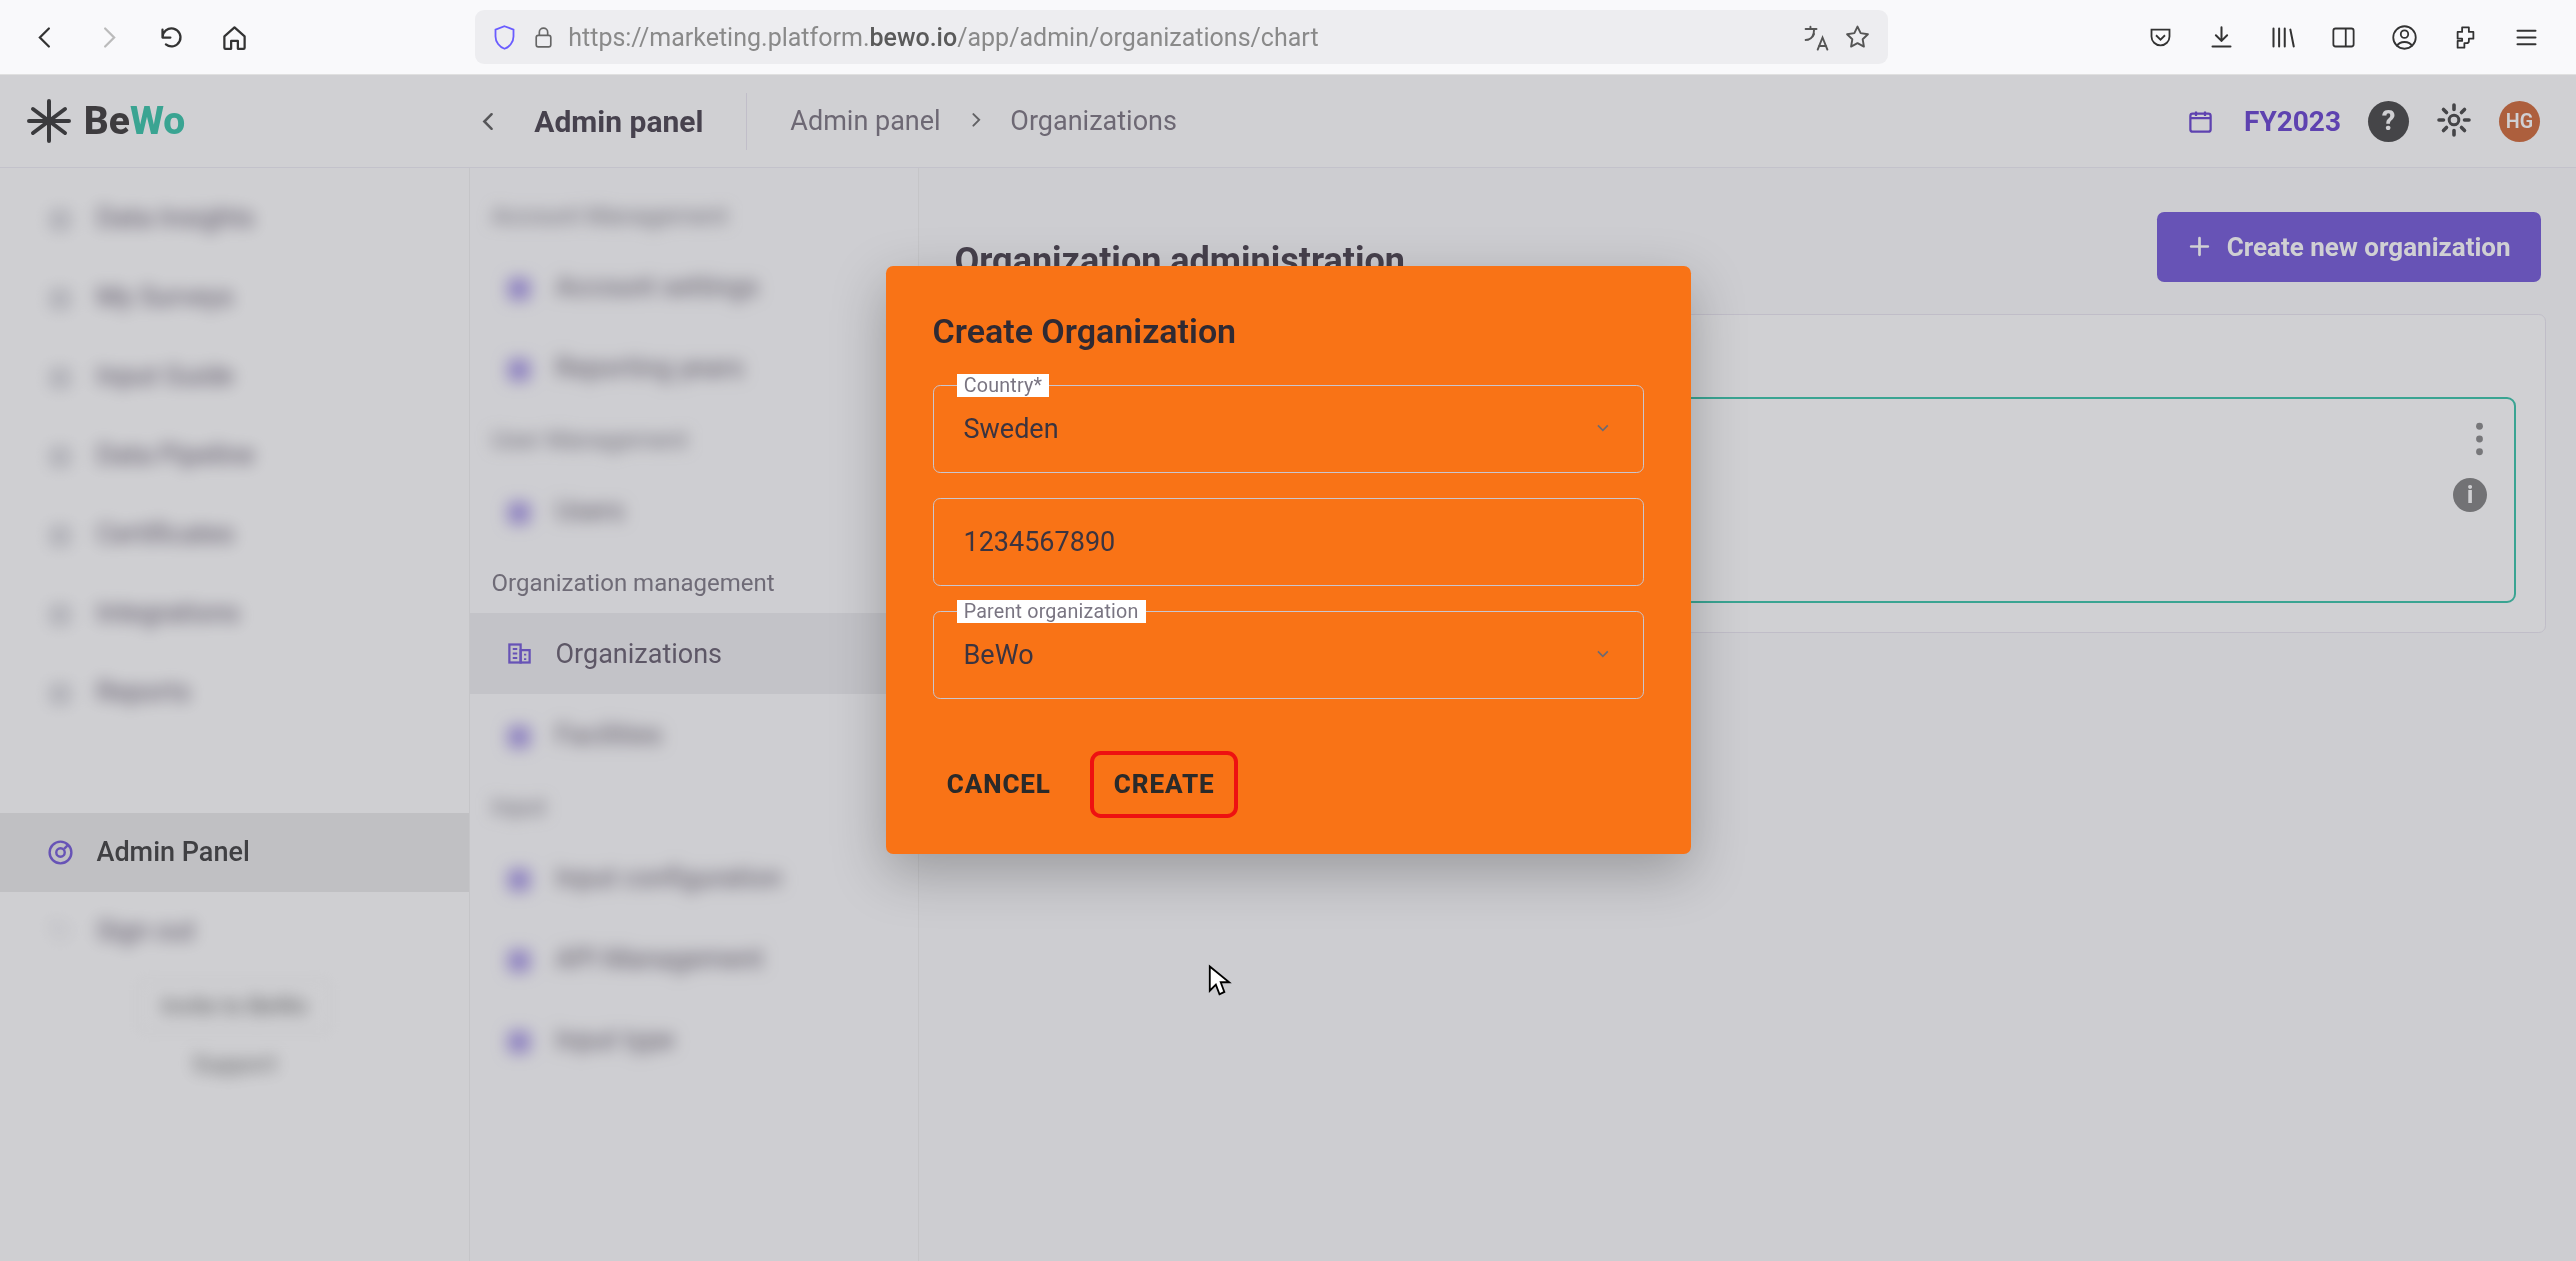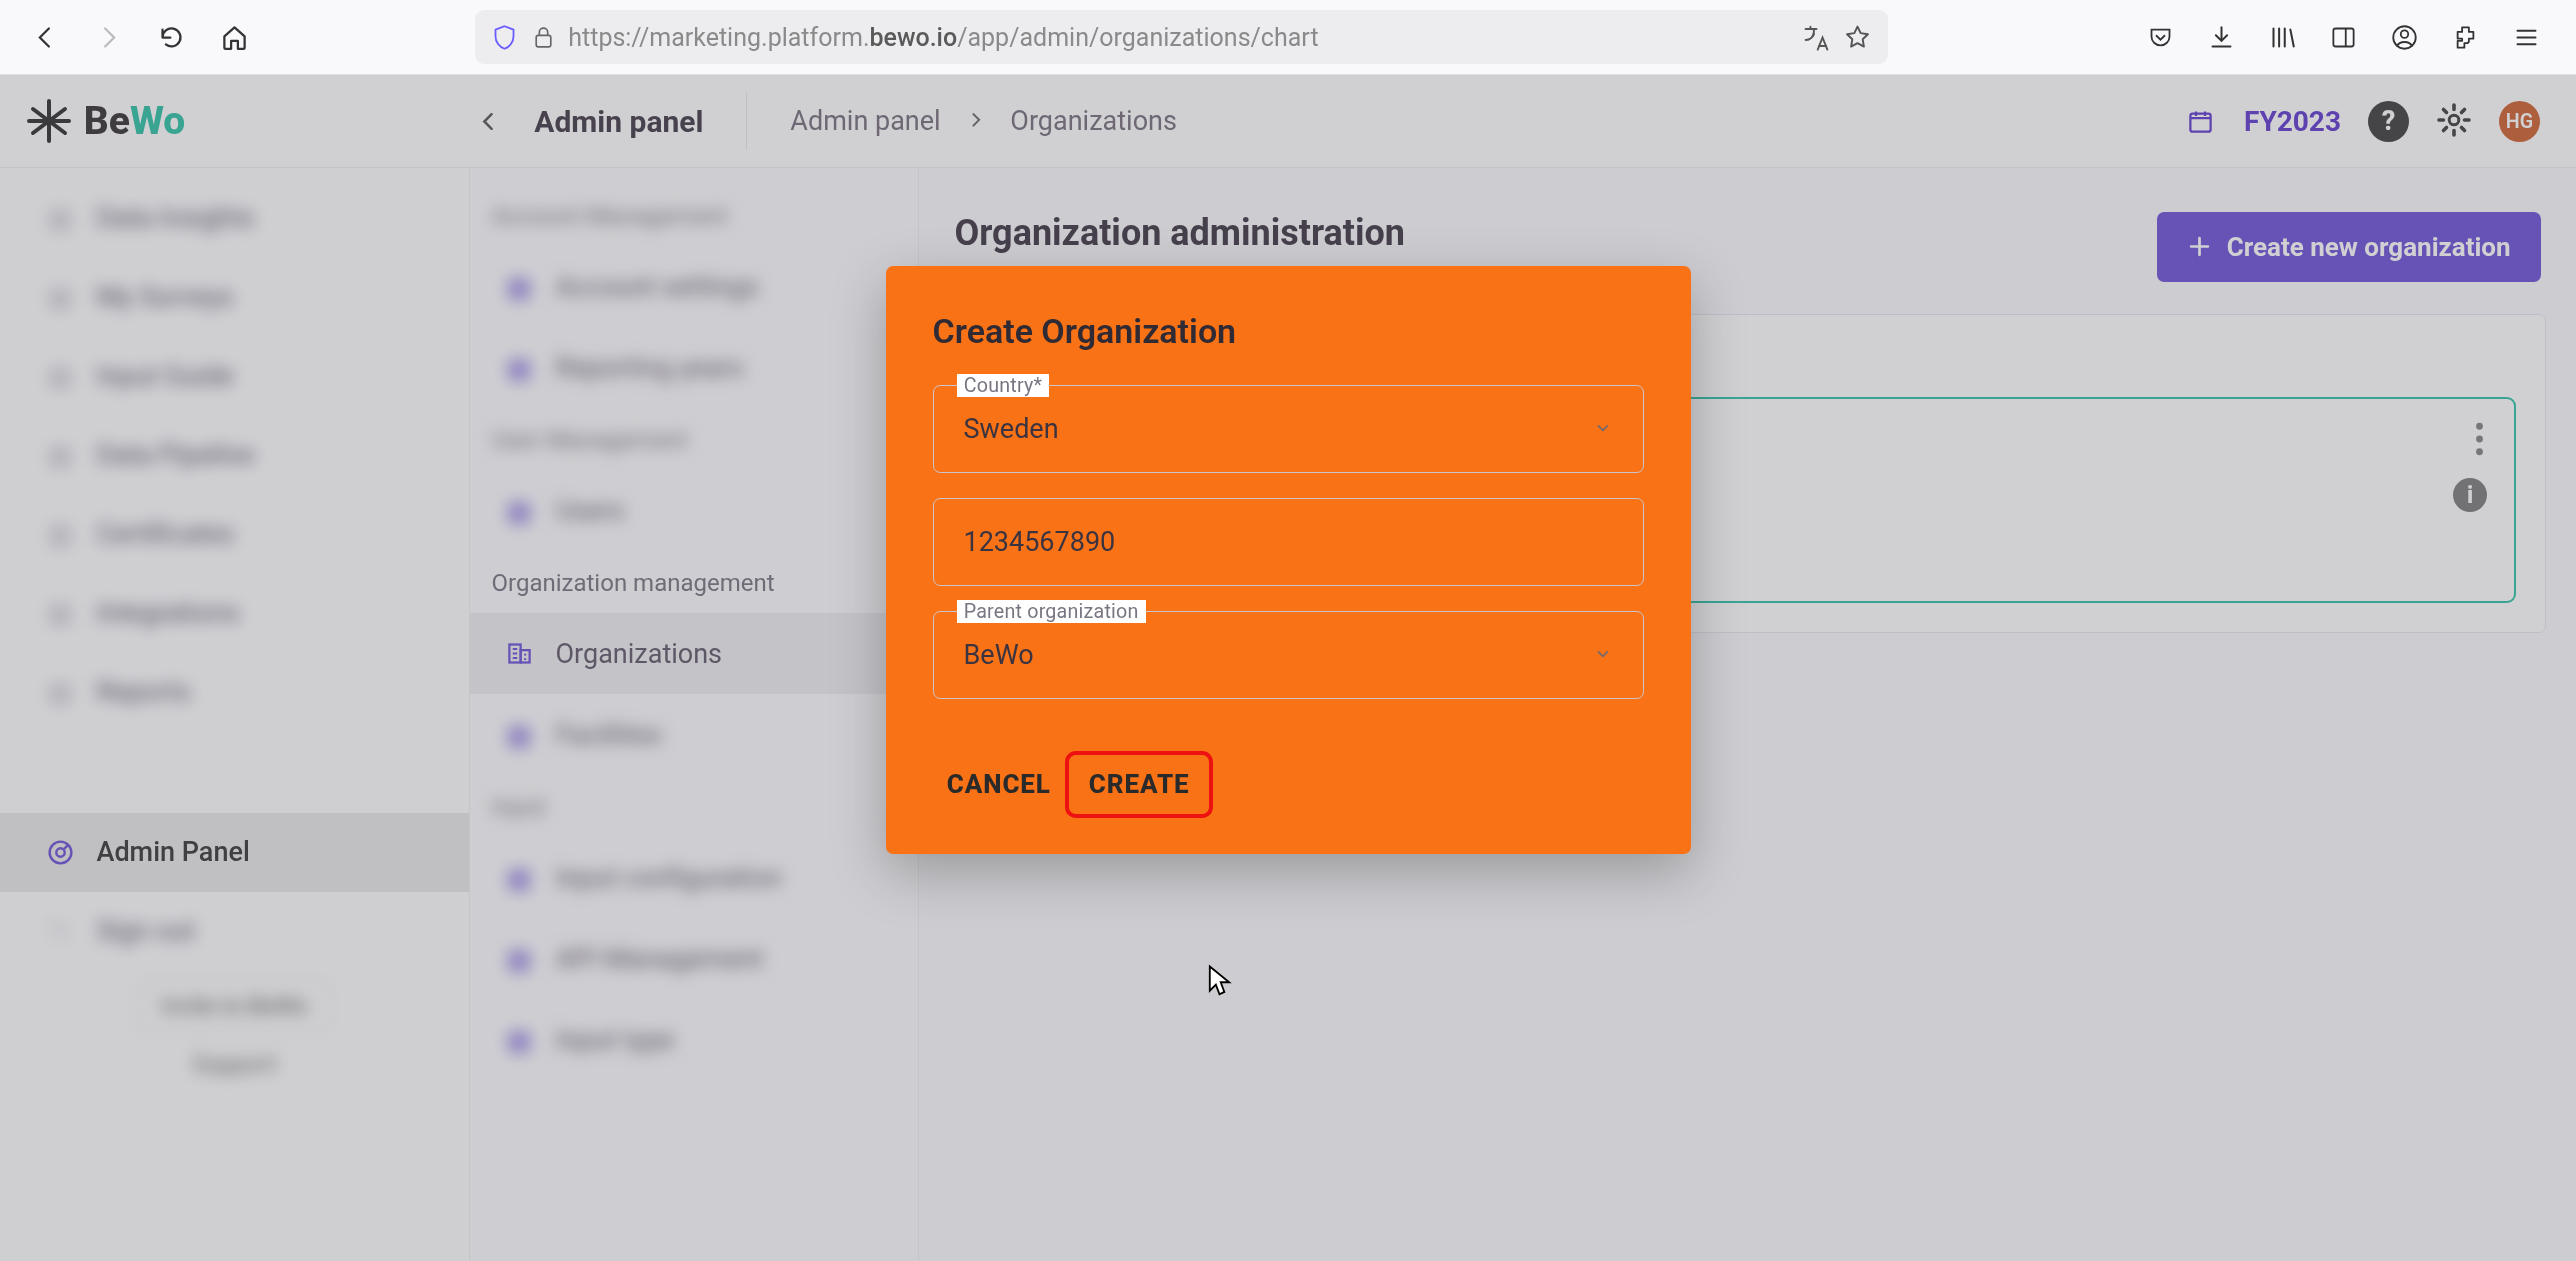--- a/index.html
+++ b/index.html
@@ -60,21 +60,21 @@
   .side-item.active { background:#e6e6e6; color:#222; font-weight:500;}
   .side-ic { width:30px;height:30px;display:flex;align-items:center;justify-content:center;color:#5e3fd3;}
   .side-ic.gray { color:#b9b9c2;}
   .blur { filter: blur(8px); }
 
   .s2-section-label { color:#6a6572; font-size:24px; padding: 18px 21.5px 16px; }
   .s2-item { display:flex;align-items:center;gap:21.5px;height:81px;padding:0 34px; color:#4f4558; font-size:27px;}
   .s2-item.active { background:#ecebef; }
   .s2-ic { width:30px;height:30px;display:flex;align-items:center;justify-content:center;color:#5e3fd3;}
 
-  .page-head { display:flex; align-items:flex-start; justify-content:space-between; padding: 14.3px 5.4px 32px;}
+  .page-head { display:flex; align-items:flex-end; justify-content:space-between; padding: 14.3px 5.4px 32px;}
   .page-head h1 { font-size:36px; font-weight:700; color:#2c2230; }
   .create-btn { background:#5e3fd3;color:#fff;font-weight:700;font-size:26px;border:none;border-radius:7.2px;padding:19.7px 30px;display:flex;align-items:center;gap:14.3px;}
 
   .card { background:#fff;border:0.9px solid #e6e2ee;border-radius:7.2px;padding:29px; }
   .card-title { font-size:29px;color:#3c3342; margin-bottom:19.7px; }
   .org-box { border:2.7px solid #1abc9c;border-radius:9px;height:206px;position:relative;background:#fff; }
   .org-box .dots { position:absolute; top:23px; right:30px; color:#777; }
   .org-box .info { position:absolute; top:79px; right:27px; width:34px;height:34px;border-radius:50%;background:#6f6f6f;color:#fff;display:flex;align-items:center;justify-content:center;font-size:23px;font-weight:800;}
 
   
@@ -90,21 +90,21 @@
   .modal h2 { font-size:34px; font-weight:600; color:#2f2a33; margin-bottom:34px; }
 
   .field { position:relative; border:1.3px solid #c9c6cf; border-radius:7.2px; height:88px; margin-bottom:25px; display:flex;align-items:center; padding:0 30px; }
   .field input, .field .sel-value { border:none; outline:none; width:100%; font-size:27px; color:#3b3440; background:transparent;}
   .field .float-label {
     position:absolute; top:-12.5px; left:23px; background:#fff; padding:0 7.2px;
     font-size:19.7px; color:#7a7582; letter-spacing:0.2px;
   }
   .field .chev { margin-left:auto; color:#6d6a73; }
 
-  .modal-actions { display:flex; margin-top:52px; padding-left:0;}
+  .modal-actions { display:flex; gap:25px; margin-top:52px; padding-left:0;}
   .btn-text { background:none;border:none;font-size:26px;font-weight:800;letter-spacing:0.9px;color:#2a2a2a;padding:16px 14.3px;}
   .btn-text.create-hl { border:4.5px solid #e11;border-radius:10.7px; padding:14.3px 19.7px;}
 
   .cursor { position:absolute; width:27px; height:34px; pointer-events:none; }
   .cursor svg { width:100%; height:100%; }
 
 </style>
 </head>
 <body>
 

